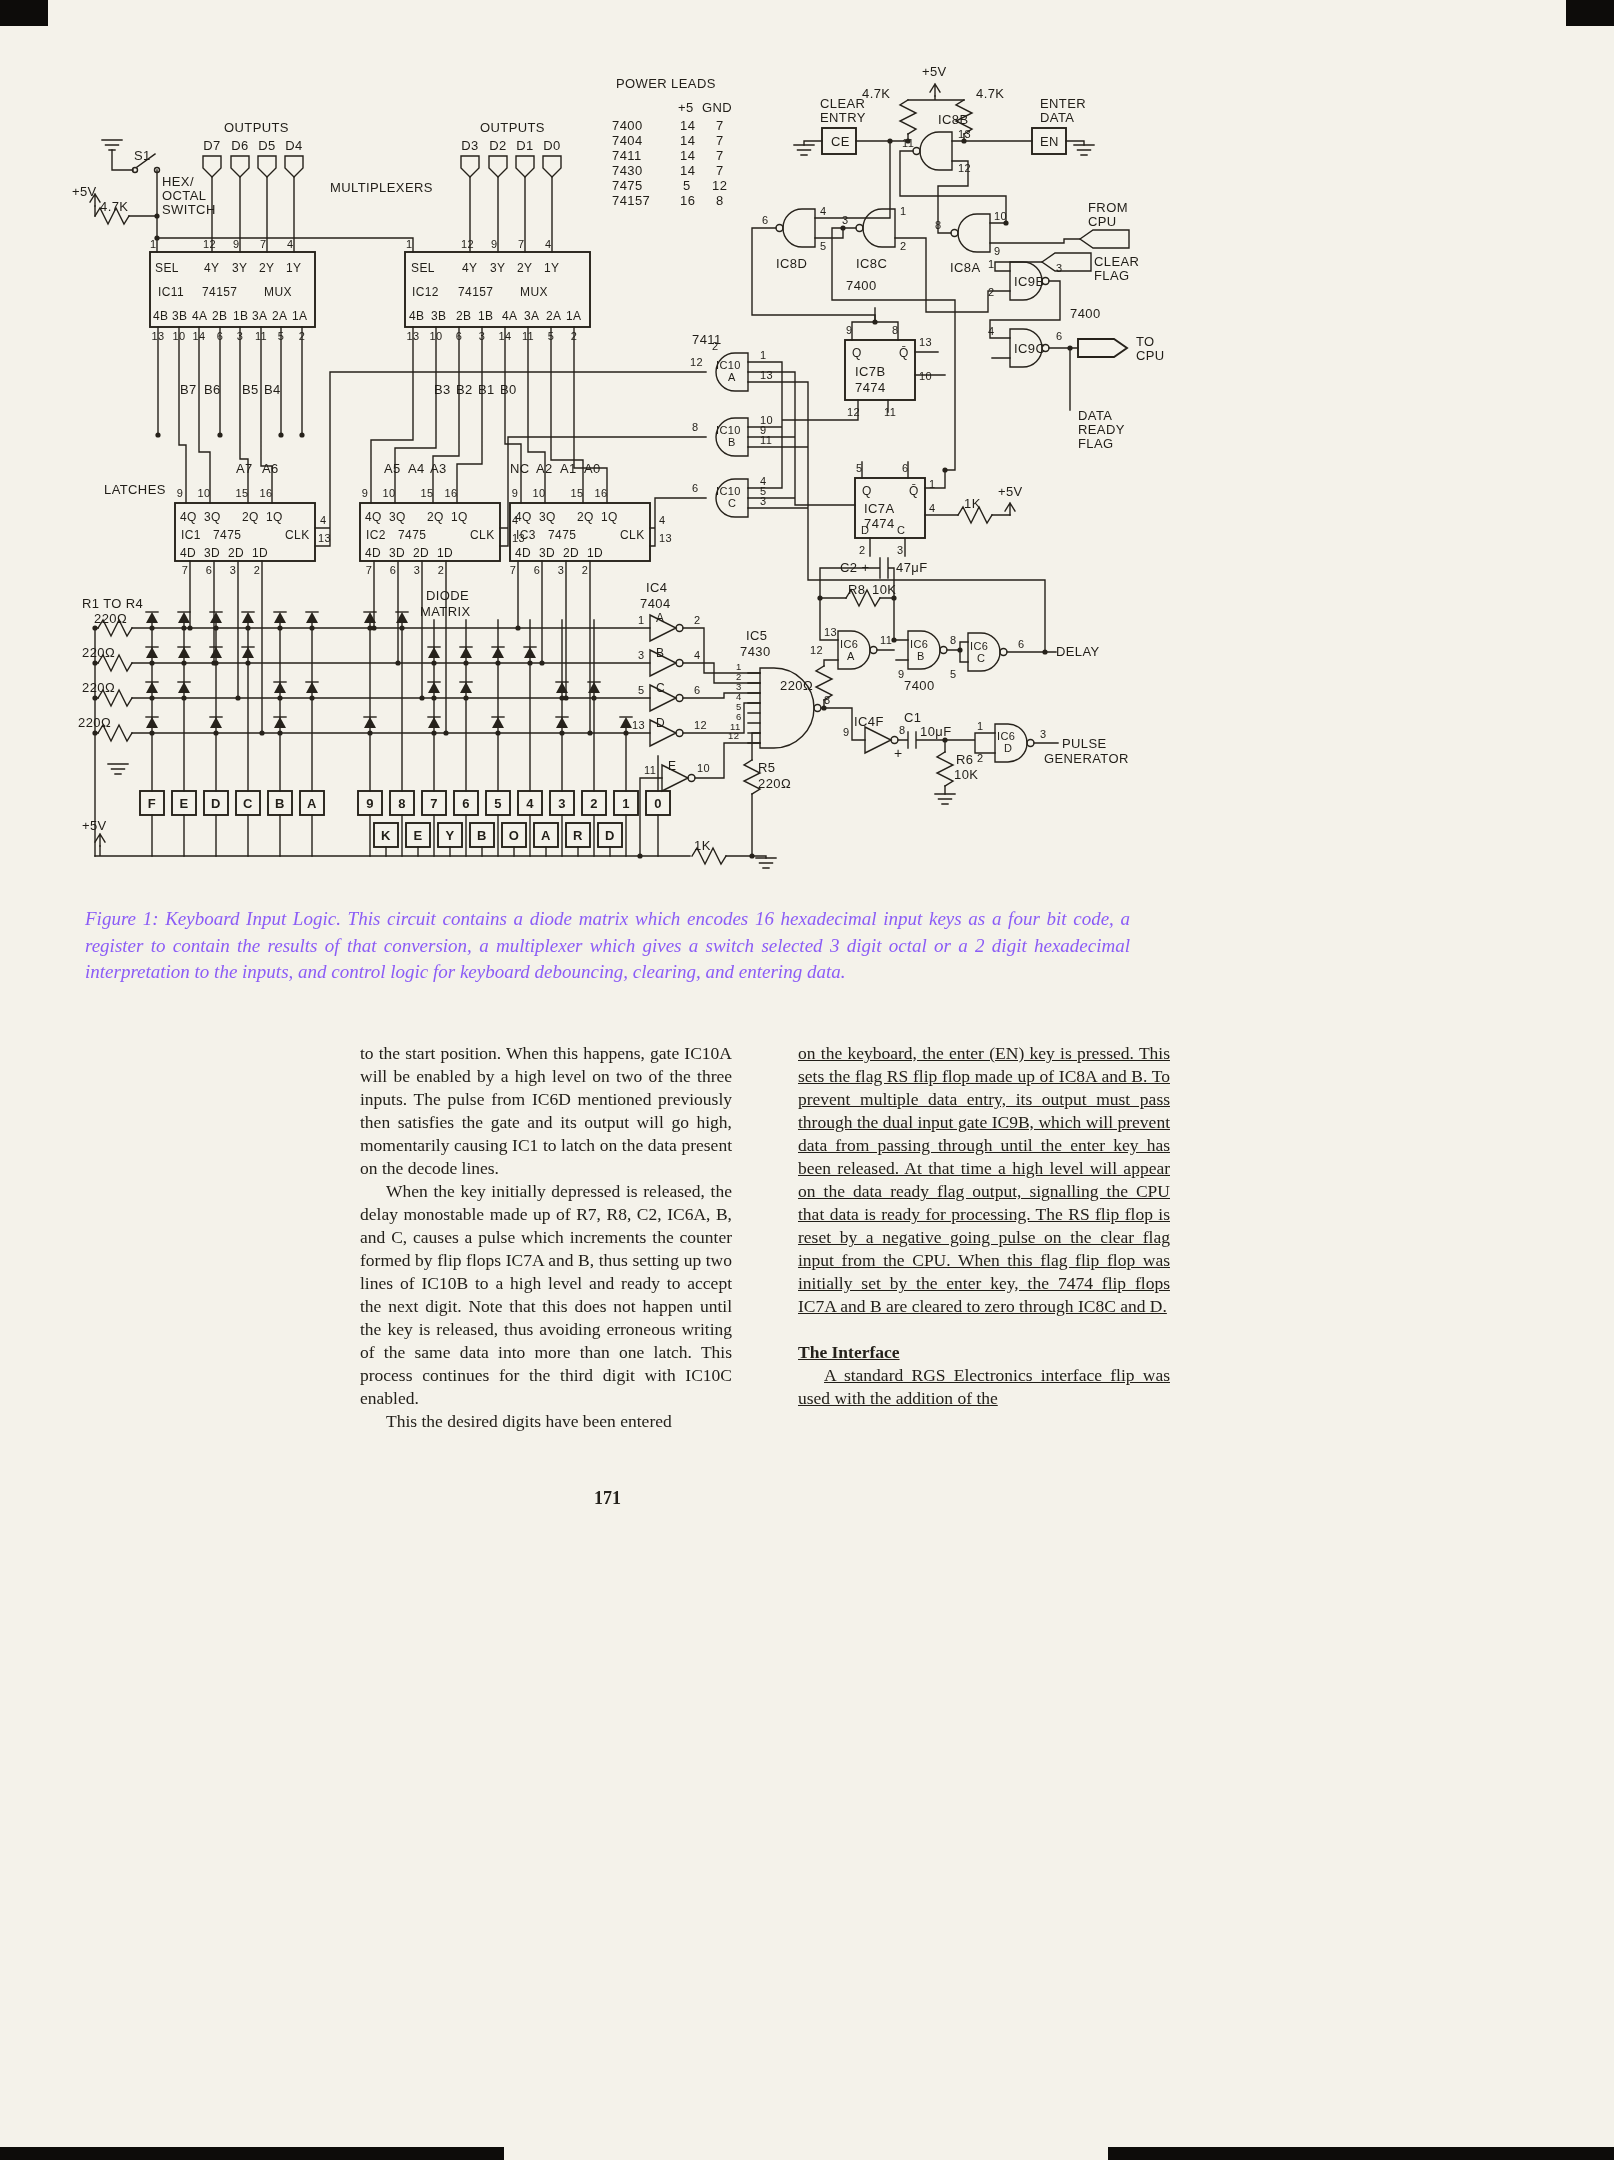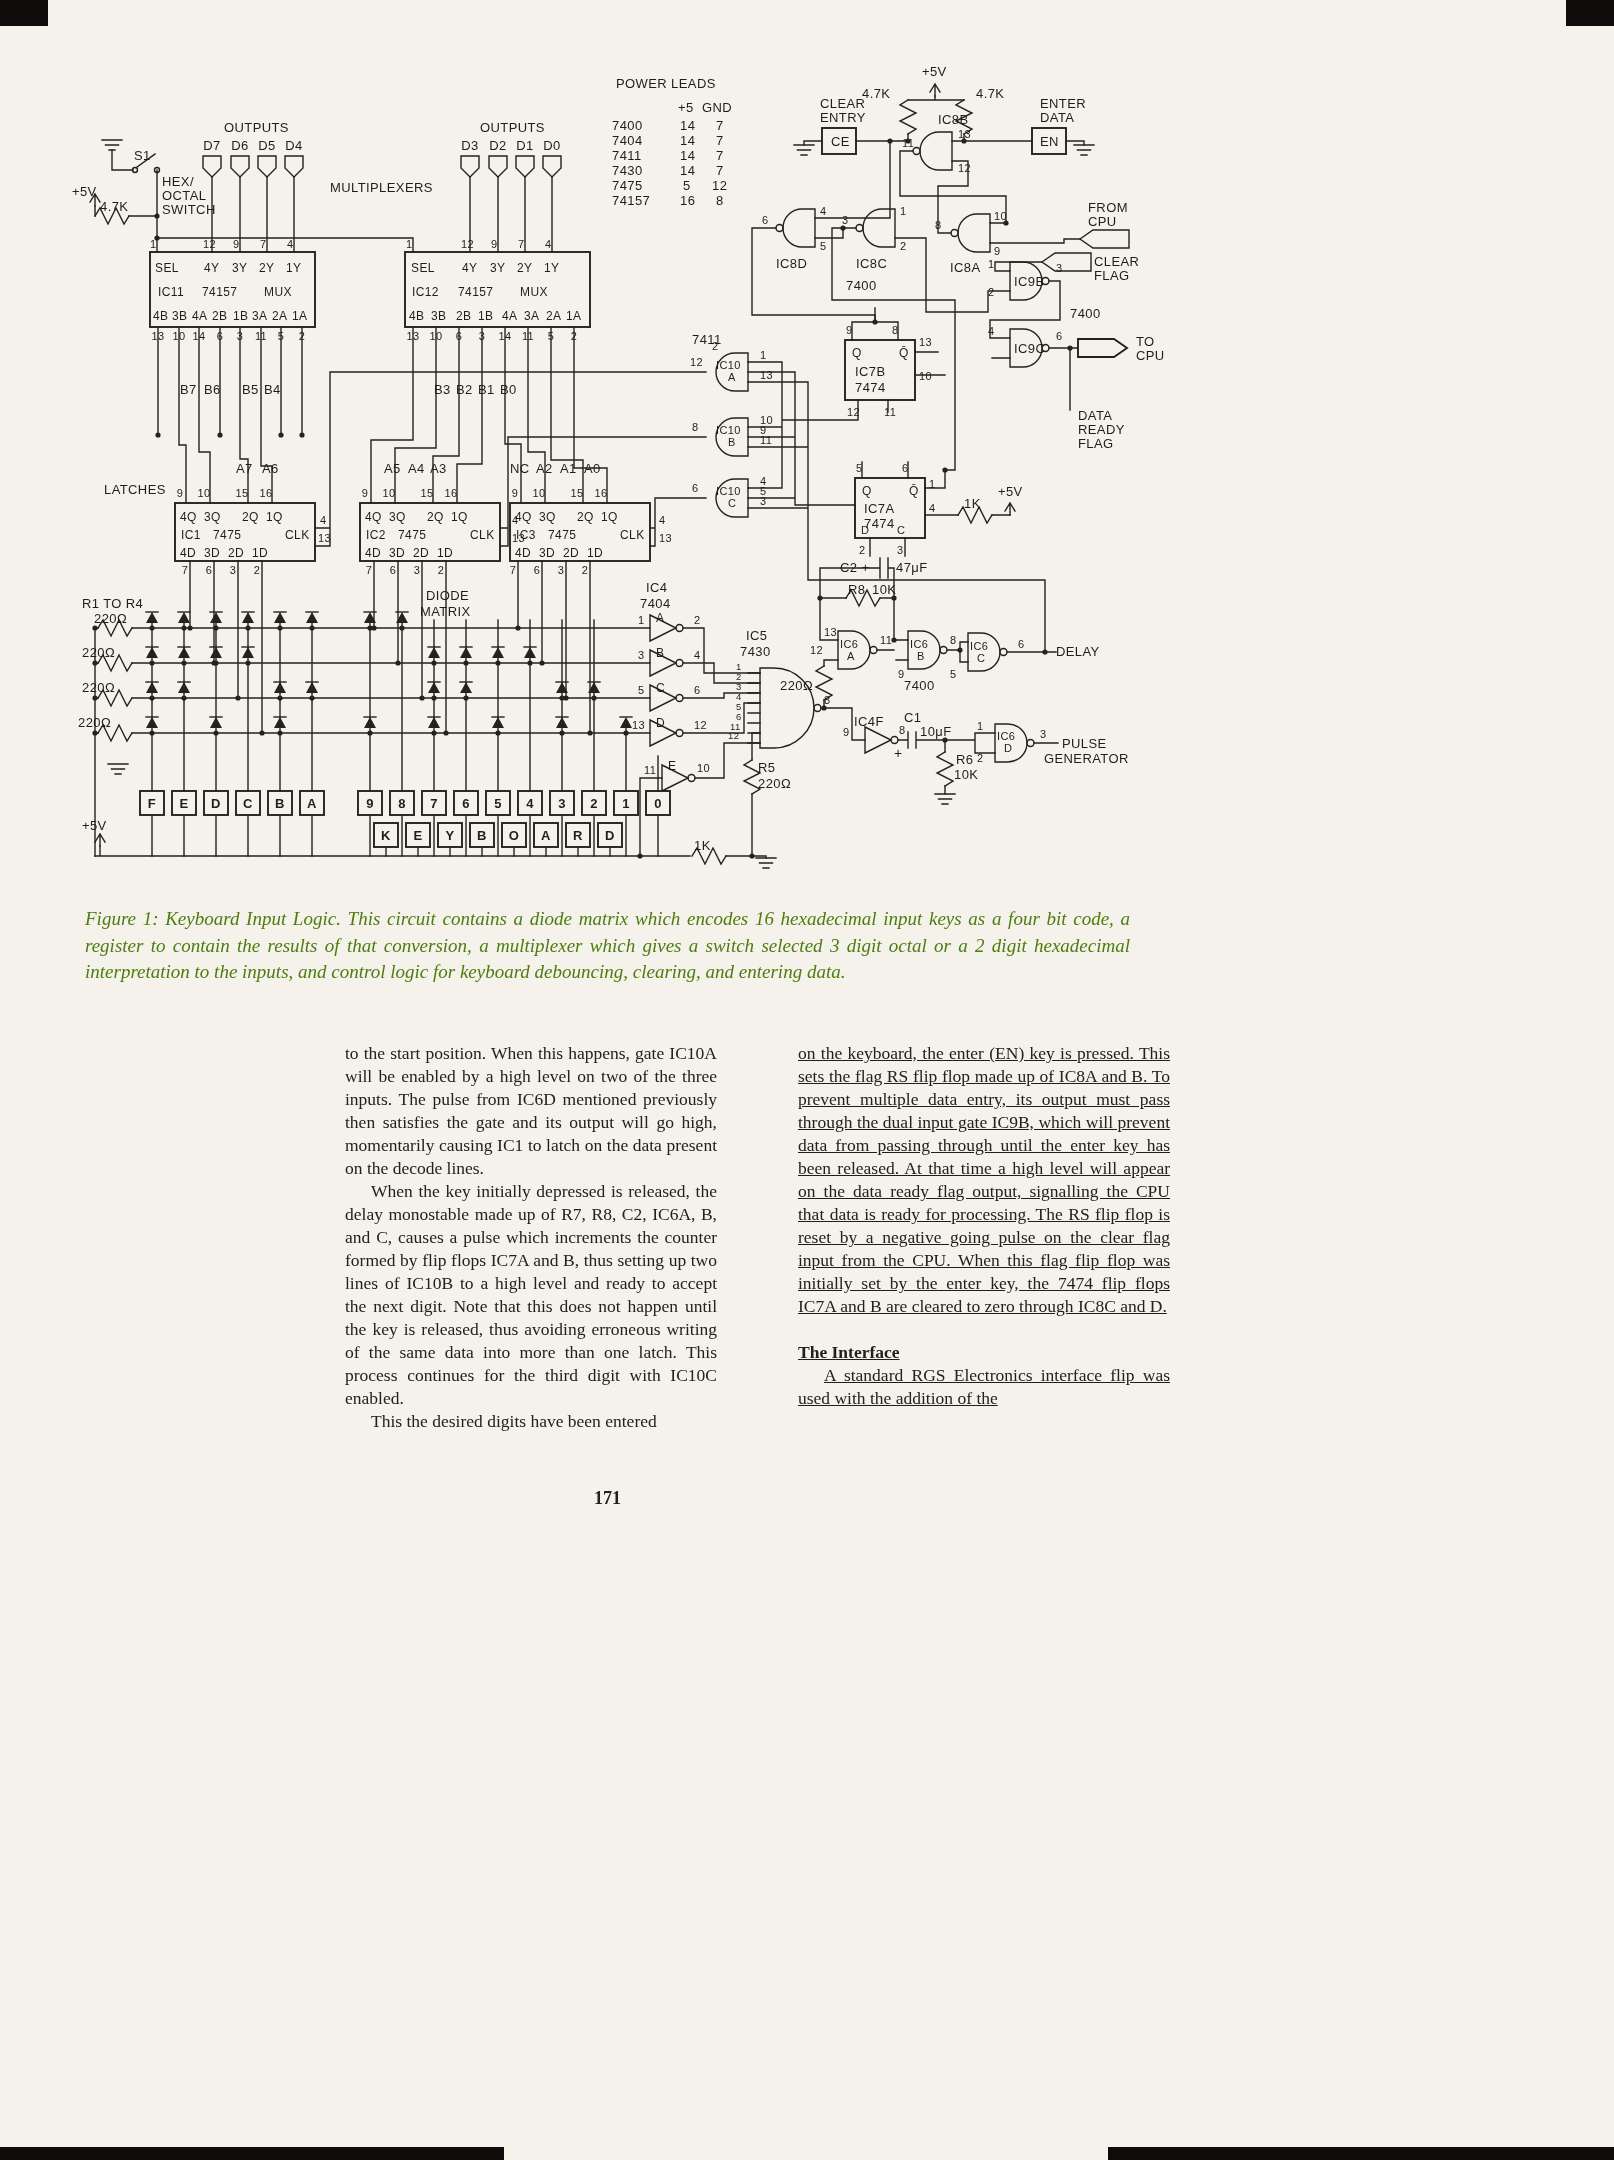--- a/index.html
+++ b/index.html
@@ -10,23 +10,23 @@
   .scan.tr{right:0;top:0;width:48px;height:26px;}
   .scan.bl{left:0;bottom:0;width:504px;height:13px;}
   .scan.br{right:0;bottom:0;width:506px;height:13px;}
   svg.schem{position:absolute;left:0;top:0;}
   svg.schem text{font-family:"Liberation Sans",sans-serif;fill:#211e18;letter-spacing:.4px;}
   .w{stroke:#26221b;stroke-width:1.4;fill:none;stroke-linecap:square;}
   .bx{stroke:#26221b;stroke-width:1.9;fill:none;}
   .sym{stroke:#26221b;stroke-width:1.4;fill:none;stroke-linecap:square;}
   .fillshape{fill:#26221b;stroke:none;}
   .caption{position:absolute;left:85px;top:906px;width:1045px;
-           font:italic 19px/26.5px "Liberation Serif",serif;text-align:justify;color:#4d7c0f;}
+           font:italic 19px/26.5px "Liberation Serif",serif;text-align:justify;color:#8b5cf6;}
   .col{position:absolute;top:1042px;width:372px;}
-  .col-left{left:345px;} .col-right{left:798px;text-decoration:underline;}
+  .col-left{left:360px;} .col-right{left:798px;text-decoration:underline;}
   .col p{margin:0;font:17.5px/23px "Liberation Serif",serif;text-align:justify;color:#24211b;}
   .col p.ind{text-indent:26px;}
   .col h3{margin:23px 0 0 0;font:bold 17.5px/23px "Liberation Serif",serif;color:#24211b;}
   .page-number{position:absolute;left:85px;top:1488px;width:1045px;text-align:center;
                font:bold 18px "Liberation Serif",serif;color:#24211b;}
 </style>
 </head>
 <body>
 
 <div class="page">

